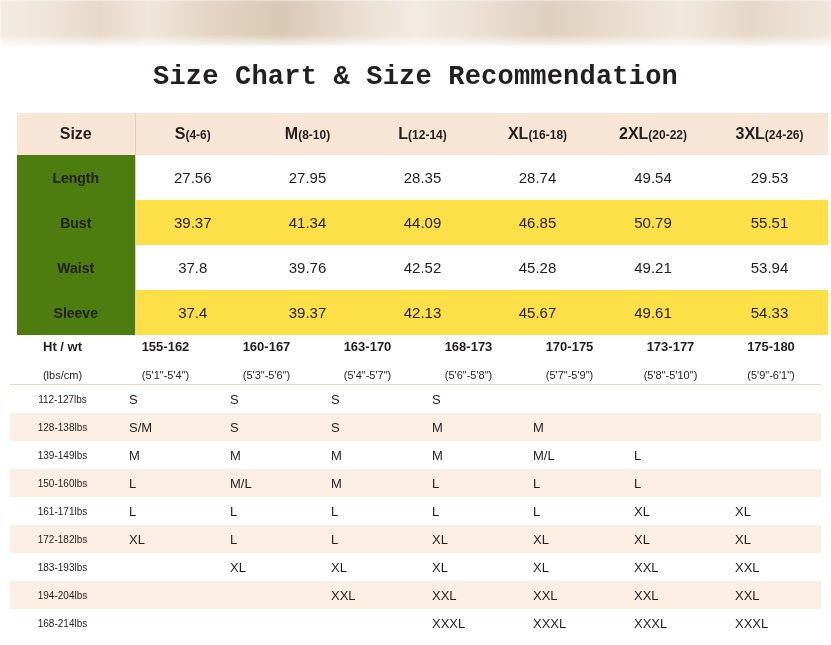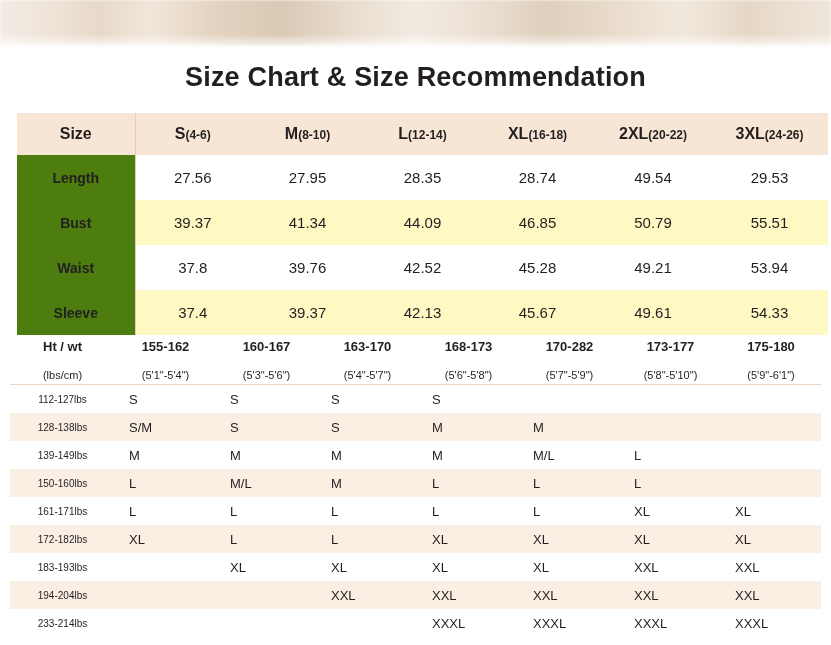--- a/index.html
+++ b/index.html
@@ -50,21 +50,21 @@
     width: 831px; height: 16px;
     background: linear-gradient(180deg, rgba(255,255,255,0) 0%, #ffffff 100%);
   }
 
   .title {
     position: absolute;
     top: 62px;
     left: 0;
     width: 831px;
     text-align: center;
-    font-family: Liberation Sans, sans-serif;
+    font-family: Liberation Mono, monospace;
     font-size: 27px;
     font-weight: bold;
     color: #231f20;
     letter-spacing: 0.2px;
   }
 
   
   .size-table {
     position: absolute;
     top: 113px;
@@ -90,21 +90,21 @@
   .size-table tr.hdr td .sub {
     font-size: 12px;
     font-weight: bold;
   }
   .size-table td.rowlab {
     background: #4d7c0f;
     font-weight: bold;
     font-size: 14px;
   }
   .size-table tr.odd td.val { background: #ffffff; }
-  .size-table tr.even td.val { background: #fef9c3; }
+  .size-table tr.even td.val { background: #fde047; }
   .size-table td.sep {
     border-right: 1px solid #e3cdb4;
   }
 
   
   .rec-table {
     position: absolute;
     top: 336px;
     left: 10px;
     width: 811px;
@@ -239,21 +239,21 @@
     <tbody>
       <tr class="rhdr">
         <td class="corner">
           <span>Ht / wt</span>
           <span class="rsub">(lbs/cm)</span>
         </td>
         <td><span>155-162</span><span class="rsub">(5'1"-5'4")</span></td>
         <td><span>160-167</span><span class="rsub">(5'3"-5'6")</span></td>
         <td><span>163-170</span><span class="rsub">(5'4"-5'7")</span></td>
         <td><span>168-173</span><span class="rsub">(5'6"-5'8")</span></td>
-        <td><span>170-282</span><span class="rsub">(5'7"-5'9")</span></td>
+        <td><span>170-175</span><span class="rsub">(5'7"-5'9")</span></td>
         <td><span>173-177</span><span class="rsub">(5'8"-5'10")</span></td>
         <td><span>175-180</span><span class="rsub">(5'9"-6'1")</span></td>
       </tr>
 
       <tr class="plain">
         <td class="wlab rule">112-127lbs</td>
         <td class="cell rule">S</td>
         <td class="cell rule">S</td>
         <td class="cell rule">S</td>
         <td class="cell rule">S</td>
@@ -333,21 +333,21 @@
         <td class="cell"></td>
         <td class="cell"></td>
         <td class="cell">XXL</td>
         <td class="cell">XXL</td>
         <td class="cell">XXL</td>
         <td class="cell">XXL</td>
         <td class="cell">XXL</td>
       </tr>
 
       <tr class="plain">
-        <td class="wlab">233-214lbs</td>
+        <td class="wlab">168-214lbs</td>
         <td class="cell"></td>
         <td class="cell"></td>
         <td class="cell"></td>
         <td class="cell">XXXL</td>
         <td class="cell">XXXL</td>
         <td class="cell">XXXL</td>
         <td class="cell">XXXL</td>
       </tr>
     </tbody>
   </table>

